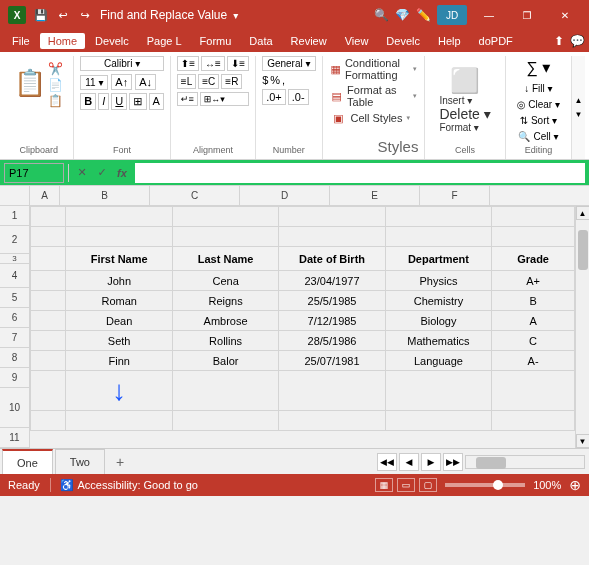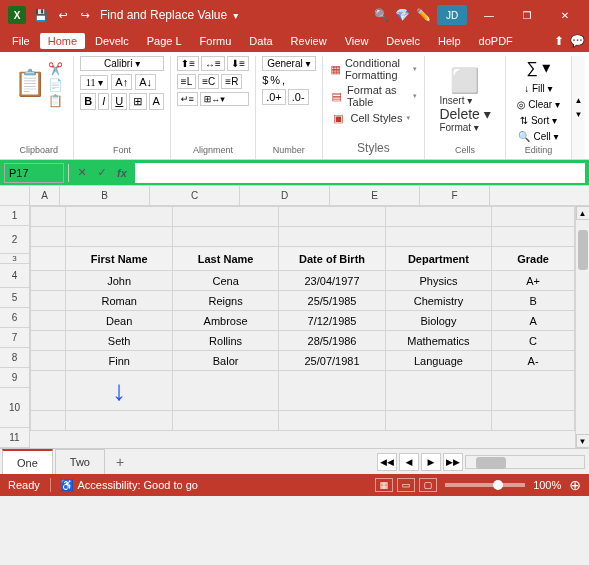--- a/index.html
+++ b/index.html
@@ -99,23 +99,23 @@
       color: #333;
     }
     .styles-icon {
       width: 16px;
       height: 14px;
       display: flex;
       align-items: center;
       justify-content: center;
     }
     .styles-group-label {
-      font-size: 12px;
+      font-size: 15px;
       color: #666;
-      text-align: center;
+      text-align: right;
       padding-bottom: 4px;
     }
 
     
     .cells-group {
       display: flex;
       flex-direction: column;
       align-items: center;
       padding: 0 8px;
       border-right: 1px solid #e0e0e0;
@@ -472,21 +472,21 @@
     </div>
     <div class="ribbon-group-label">Clipboard</div>
   </div>
 
   <div class="ribbon-group" style="min-width:70px;">
     <div style="display:flex;flex-direction:column;gap:3px;width:100%;">
       <div style="display:flex;gap:3px;align-items:center;">
         <div style="border:1px solid #ccc;padding:1px 3px;font-size:10px;flex:1;text-align:center;">Calibri ▾</div>
       </div>
       <div style="display:flex;gap:3px;align-items:center;">
-        <div style="border:1px solid #ccc;padding:1px 3px;font-size:10px;width:28px;text-align:center;font-family:Liberation Serif, serif;">11 ▾</div>
+        <div style="border:1px solid #ccc;padding:1px 3px;font-size:10px;width:28px;text-align:center;">11 ▾</div>
         <div style="font-size:11px;cursor:pointer;border:1px solid #ccc;padding:1px 3px;">A↑</div>
         <div style="font-size:11px;cursor:pointer;border:1px solid #ccc;padding:1px 3px;">A↓</div>
       </div>
       <div style="display:flex;gap:2px;">
         <div style="font-weight:bold;padding:1px 3px;border:1px solid #ccc;cursor:pointer;font-size:11px;">B</div>
         <div style="font-style:italic;padding:1px 3px;border:1px solid #ccc;cursor:pointer;font-size:11px;">I</div>
         <div style="text-decoration:underline;padding:1px 3px;border:1px solid #ccc;cursor:pointer;font-size:11px;">U</div>
         <div style="padding:1px 3px;border:1px solid #ccc;cursor:pointer;font-size:11px;">⊞</div>
         <div style="padding:1px 3px;border:1px solid #ccc;cursor:pointer;font-size:11px;">A</div>
       </div>

